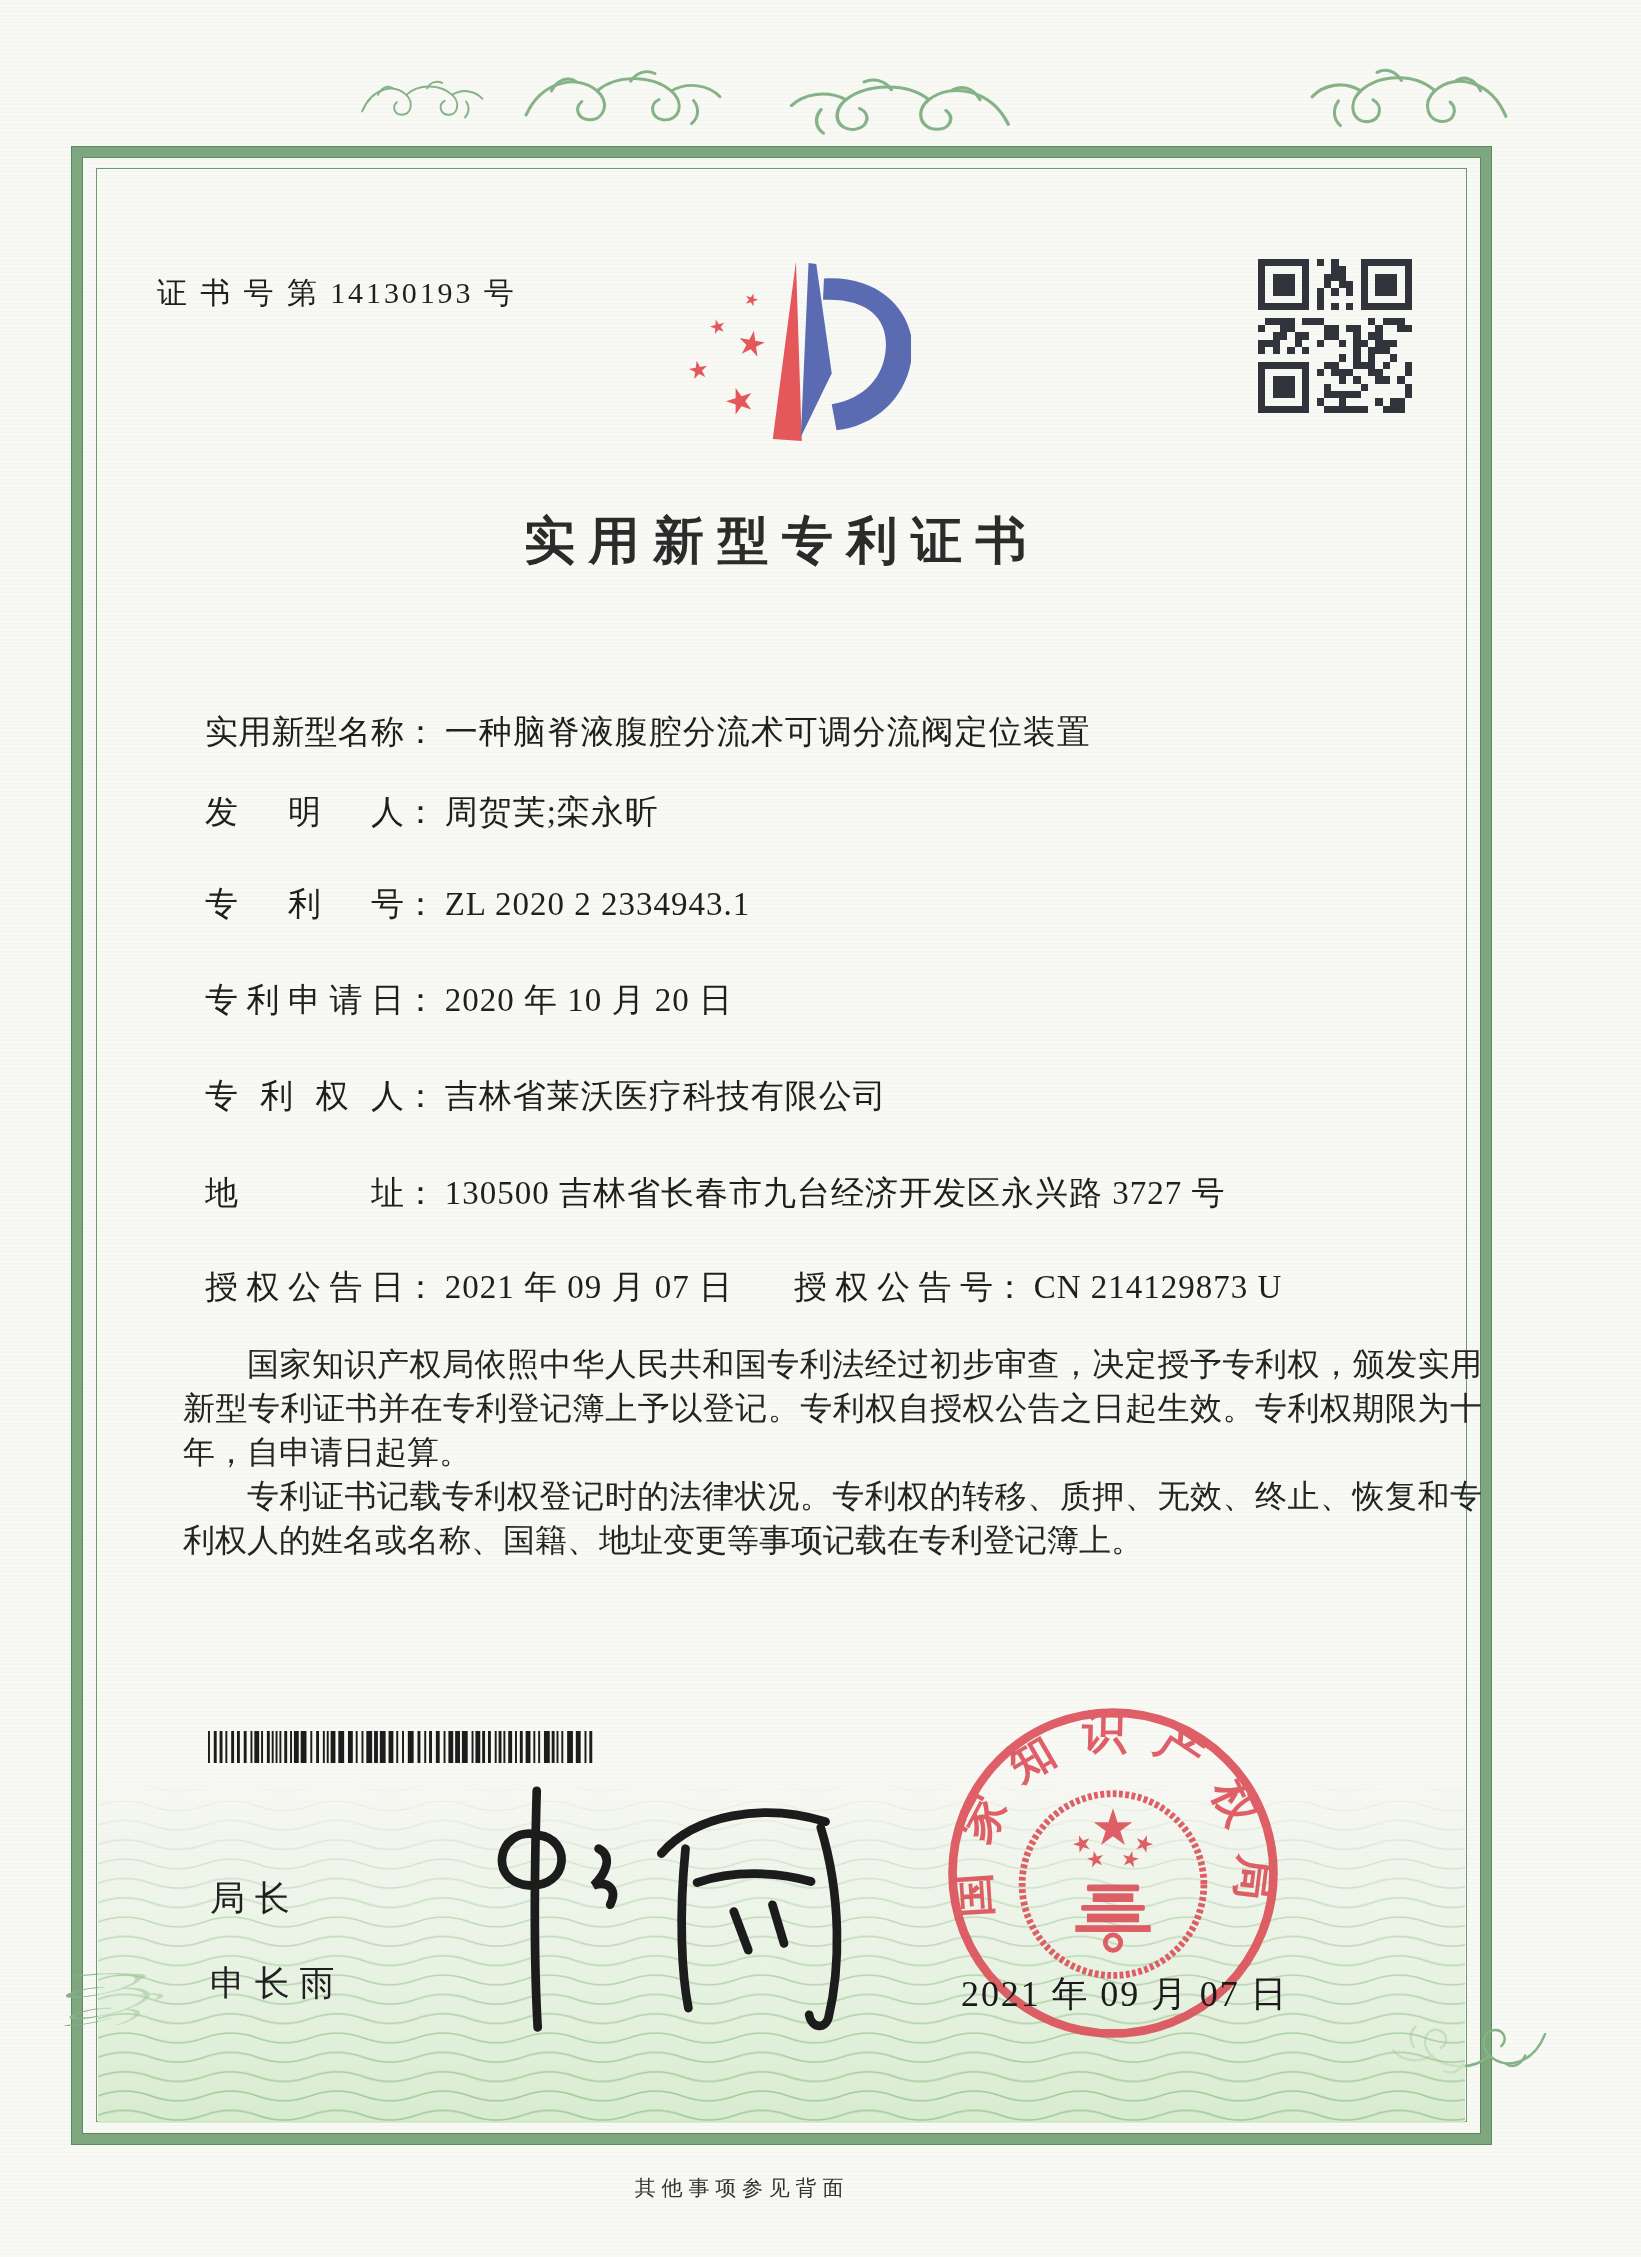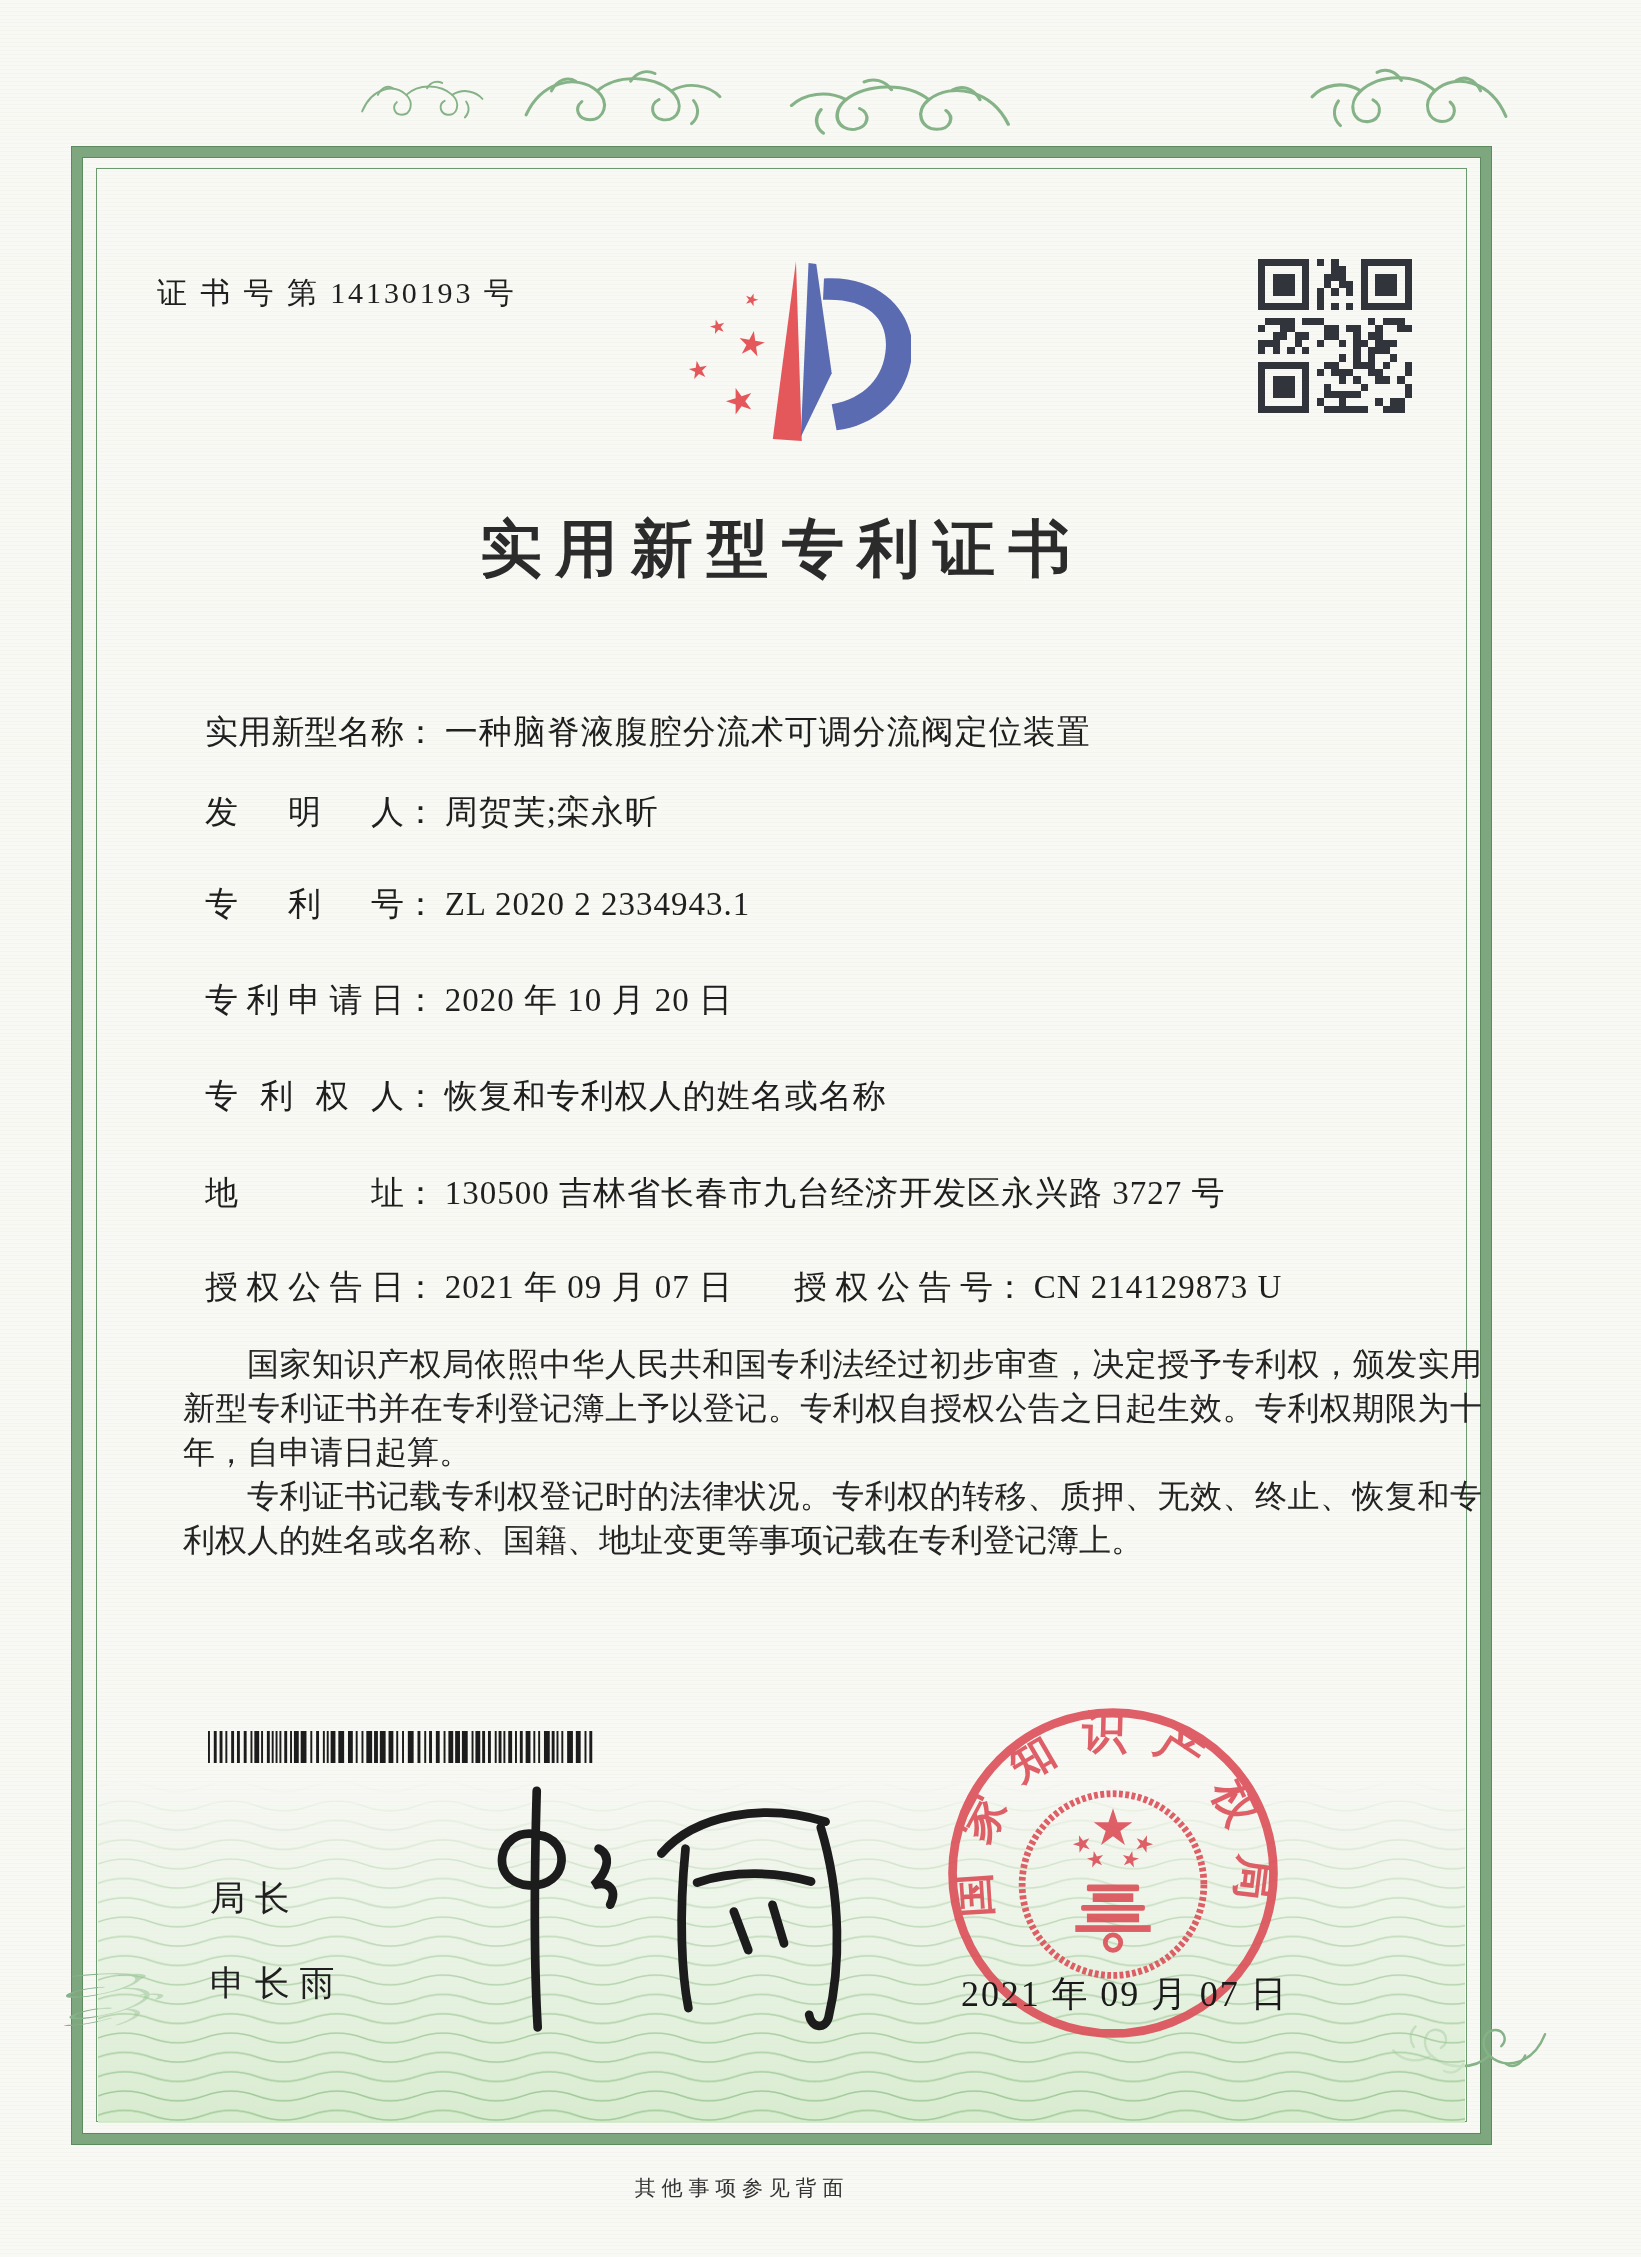--- a/index.html
+++ b/index.html
@@ -21,21 +21,21 @@
   .frame-inner{
     position:absolute;left:96px;top:168px;width:1371px;height:1954px;
     box-sizing:border-box;border:1.9px solid #6c9a6f;
   }
   .orn{position:absolute;overflow:visible;}
   .cert-no{position:absolute;left:157px;top:273px;font-size:30px;letter-spacing:2.9px;white-space:nowrap;}
   .logo{position:absolute;left:679px;top:238px;width:232px;height:228px;}
   .qr{position:absolute;left:1258px;top:259px;width:154px;height:154px;}
   .title{
     position:absolute;left:0;top:507px;width:1564px;text-align:center;
-    font-size:62px;font-weight:bold;letter-spacing:13.5px;color:#2b2b2b;white-space:nowrap;
+    font-size:51px;font-weight:bold;letter-spacing:13.5px;color:#2b2b2b;white-space:nowrap;
   }
   .field-row{position:absolute;left:205px;font-size:33px;white-space:nowrap;}
   .field-row.pair2{left:794px;}
   .flabel{display:inline-block;width:199px;text-align:justify;text-align-last:justify;}
   .fcolon{display:inline-block;}
   .fvalue{margin-left:7.7px;letter-spacing:1px;}
   .body-text{
     position:absolute;left:183px;top:1342px;width:1299px;
     font-size:32px;line-height:44px;text-align:justify;color:#242424;
   }
@@ -143,21 +143,21 @@
   <div class="field-row" style="top:790px">
     <span class="flabel">发明人</span><span class="fcolon">：</span><span class="fvalue">周贺芙;栾永昕</span>
   </div>
   <div class="field-row" style="top:882px">
     <span class="flabel">专利号</span><span class="fcolon">：</span><span class="fvalue">ZL 2020 2 2334943.1</span>
   </div>
   <div class="field-row" style="top:978px">
     <span class="flabel">专利申请日</span><span class="fcolon">：</span><span class="fvalue">2020 年 10 月 20 日</span>
   </div>
   <div class="field-row" style="top:1074px">
-    <span class="flabel">专利权人</span><span class="fcolon">：</span><span class="fvalue">恢复和专利权人的姓名或名称</span>
+    <span class="flabel">专利权人</span><span class="fcolon">：</span><span class="fvalue">吉林省莱沃医疗科技有限公司</span>
   </div>
   <div class="field-row" style="top:1171px">
     <span class="flabel">地址</span><span class="fcolon">：</span><span class="fvalue">130500 吉林省长春市九台经济开发区永兴路 3727 号</span>
   </div>
   <div class="field-row" style="top:1265px">
     <span class="flabel">授权公告日</span><span class="fcolon">：</span><span class="fvalue">2021 年 09 月 07 日</span>
   </div>
   <div class="field-row pair2" style="top:1265px">
     <span class="flabel">授权公告号</span><span class="fcolon">：</span><span class="fvalue">CN 214129873 U</span>
   </div>

